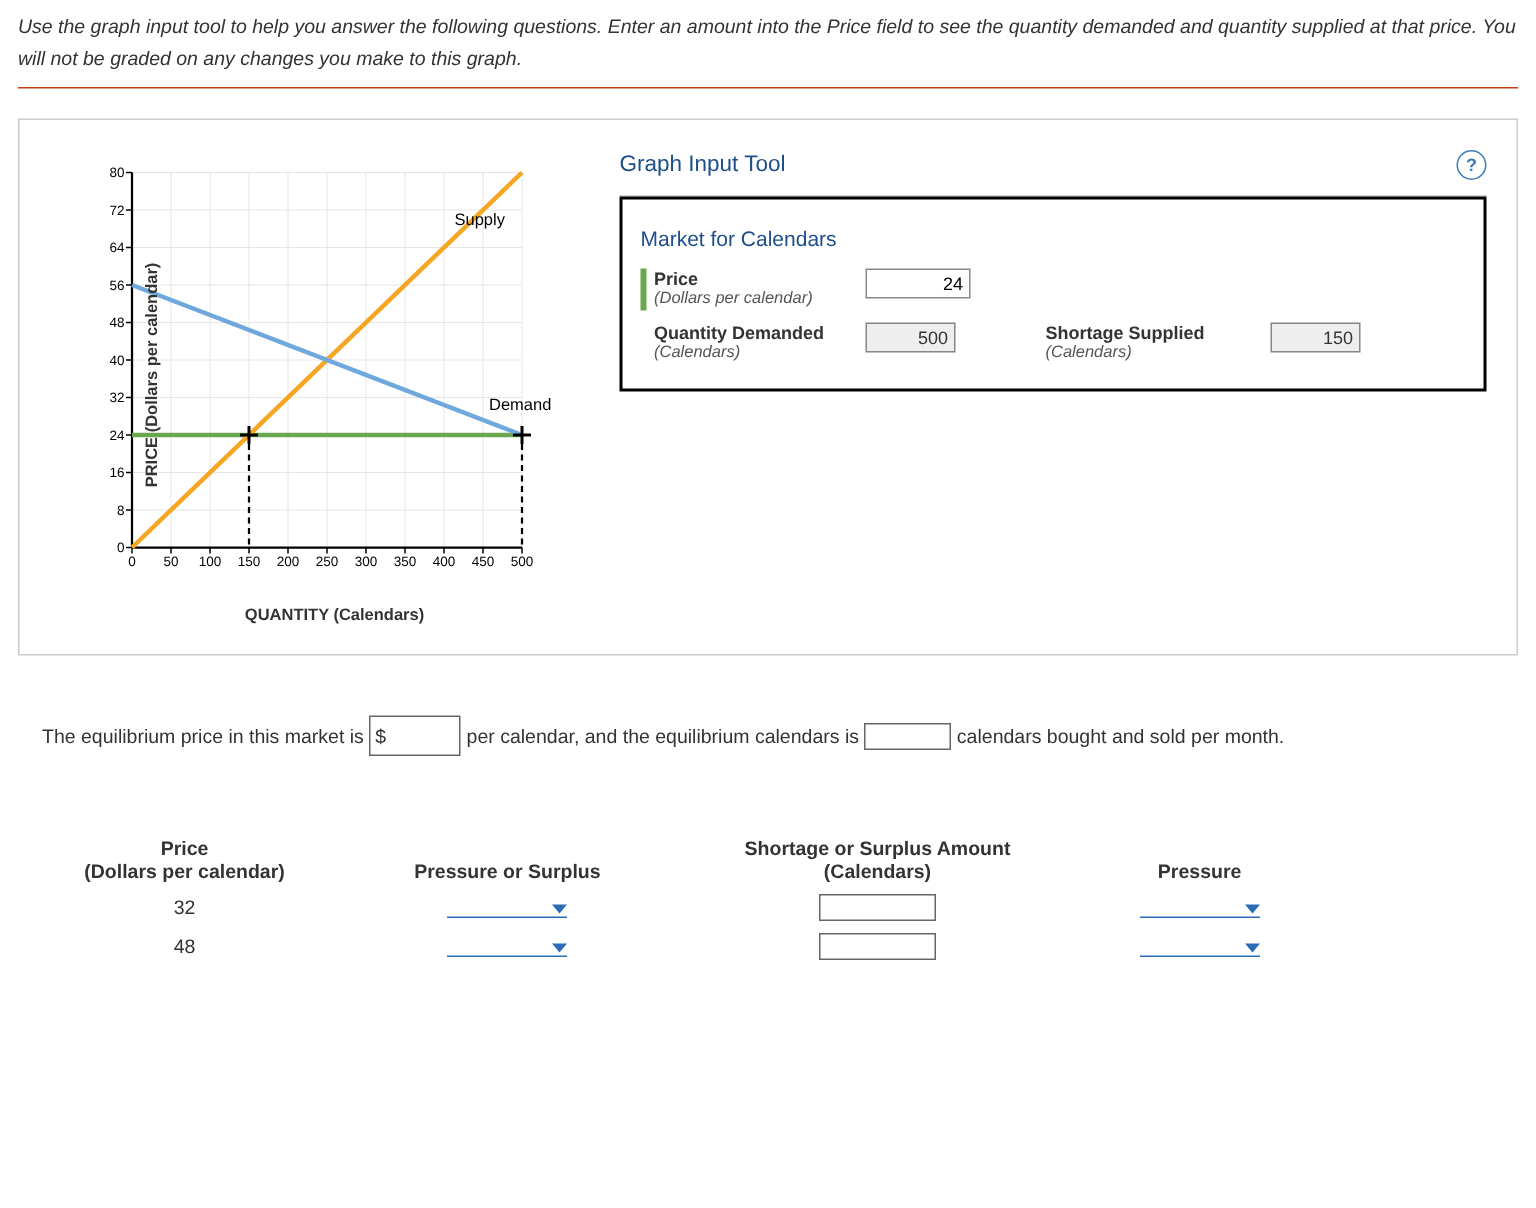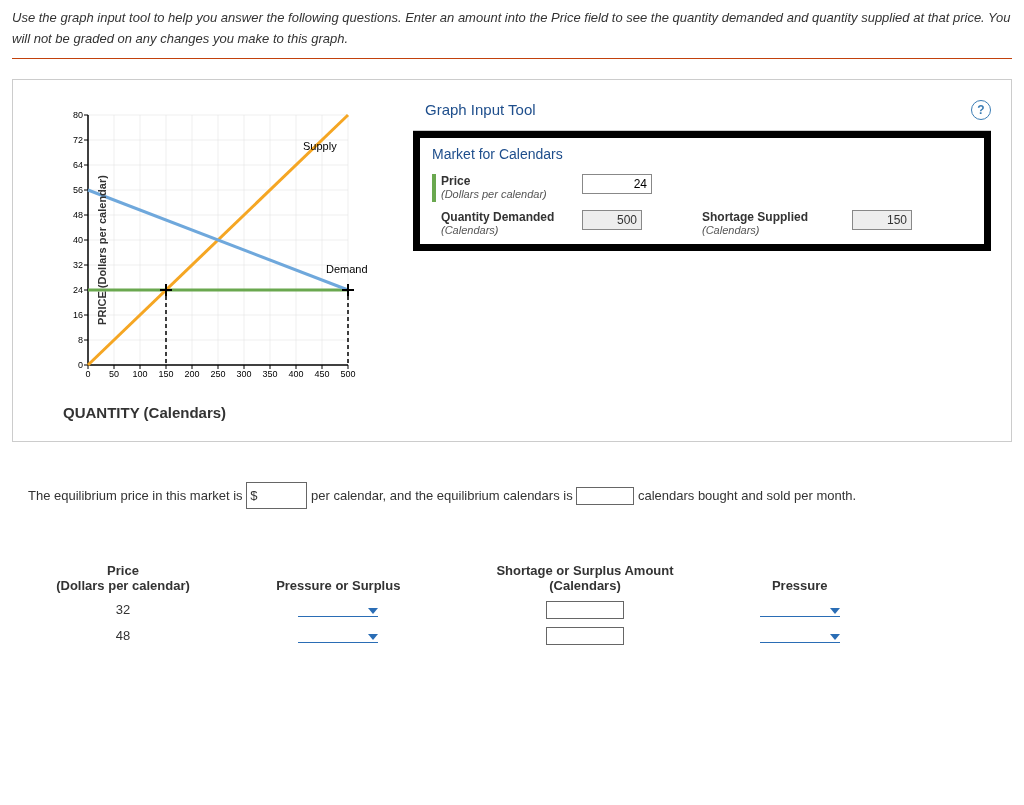--- a/index.html
+++ b/index.html
@@ -43,58 +43,58 @@
     position: absolute;
     left: -6px;
     top: 50%;
     transform: translateY(-50%) rotate(-90deg);
     transform-origin: center;
     font-size: 11px;
     font-weight: bold;
     white-space: nowrap;
   }
   .xlabel {
-    font-size: 15px;
+    text-align: center;
+    font-size: 11px;
     font-weight: bold;
     margin-top: 4px;
     margin-left: 30px;
   }
   .tool-side {
     flex: 1;
   }
   .tool-header {
     display: flex;
     align-items: center;
     justify-content: space-between;
     border-bottom: 1px solid #ccc;
     padding-bottom: 10px;
     margin-bottom: 0;
   }
   .tool-title {
     color: #1e4e8c;
     font-size: 15px;
     font-weight: normal;
-    margin-left: 12px;
   }
   .help-icon {
     width: 18px;
     height: 18px;
     border: 1px solid #3b7db5;
     border-radius: 50%;
     color: #3b7db5;
     font-size: 12px;
     display: flex;
     align-items: center;
     justify-content: center;
     cursor: pointer;
     font-weight: bold;
   }
   .tool-body {
-    border: 7px solid #000000;
-    padding: 8px 12px;
+    border: 2px solid #000000;
+    padding: 18px 12px;
     margin-top: 0;
   }
   .market-title {
     color: #1e4e8c;
     font-size: 14px;
     margin-bottom: 12px;
   }
   .tool-grid {
     display: grid;
     grid-template-columns: 140px 110px 140px 110px;

